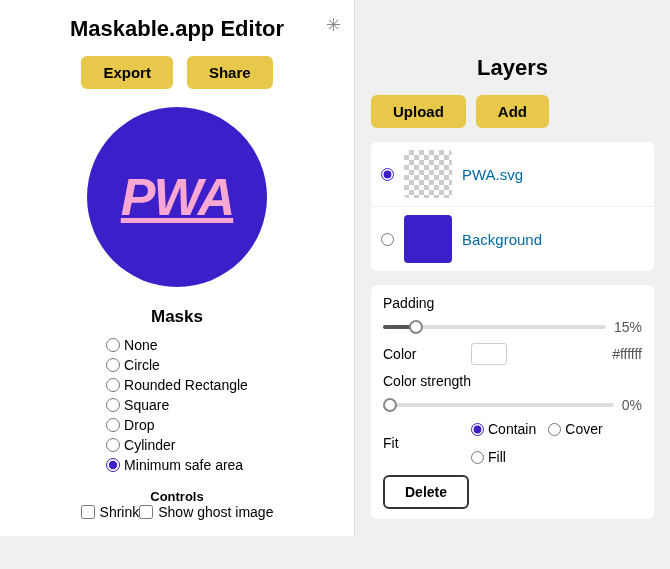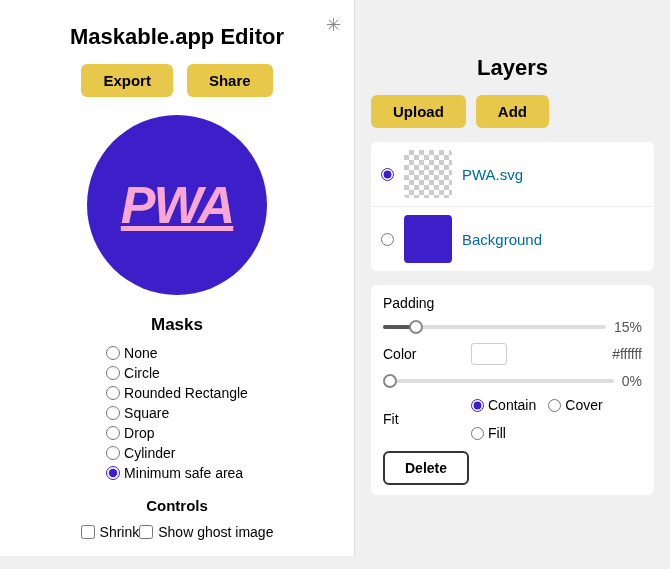--- a/index.html
+++ b/index.html
@@ -21,21 +21,20 @@
       align-items: center;
       padding: 16px 20px;
       border-right: 1px solid #ddd;
     }
 
     .app-title {
       font-size: 22px;
       font-weight: 700;
       margin-bottom: 14px;
       text-align: center;
-      margin-top: 8px;
     }
 
     .toolbar {
       display: flex;
       gap: 14px;
       margin-bottom: 18px;
     }
 
     .btn-yellow {
       background: #e8c84a;
@@ -93,23 +92,23 @@
       white-space: nowrap;
     }
 
     .radio-option input[type="radio"] {
       accent-color: #3d1fc9;
       width: 14px;
       height: 14px;
     }
 
     .controls-title {
-      font-size: 15px;
+      font-size: 13px;
       font-weight: 700;
-      margin-bottom: 10px;
+      margin-bottom: 0;
     }
 
     .controls-group {
       display: flex;
       font-size: 14px;
     }
 
     .checkbox-option {
       display: flex;
       align-items: center;
@@ -396,20 +395,23 @@
       </div>
       <span class="prop-value">15%</span>
     </div>
 
     <div class="prop-row">
       <span class="prop-label">Color</span>
       <div class="color-swatch"></div>
       <span class="prop-value">#ffffff</span>
     </div>
 
+    <div class="prop-row">
+      <span class="prop-label">Color strength</span>
+    </div>
     <div class="prop-row">
       <div class="slider-track">
         <div class="slider-fill" style="width:0%"></div>
         <div class="slider-thumb" style="left:calc(0% - 0px)"></div>
       </div>
       <span class="prop-value">0%</span>
     </div>
 
     <div class="prop-row">
       <span class="prop-label">Fit</span>

